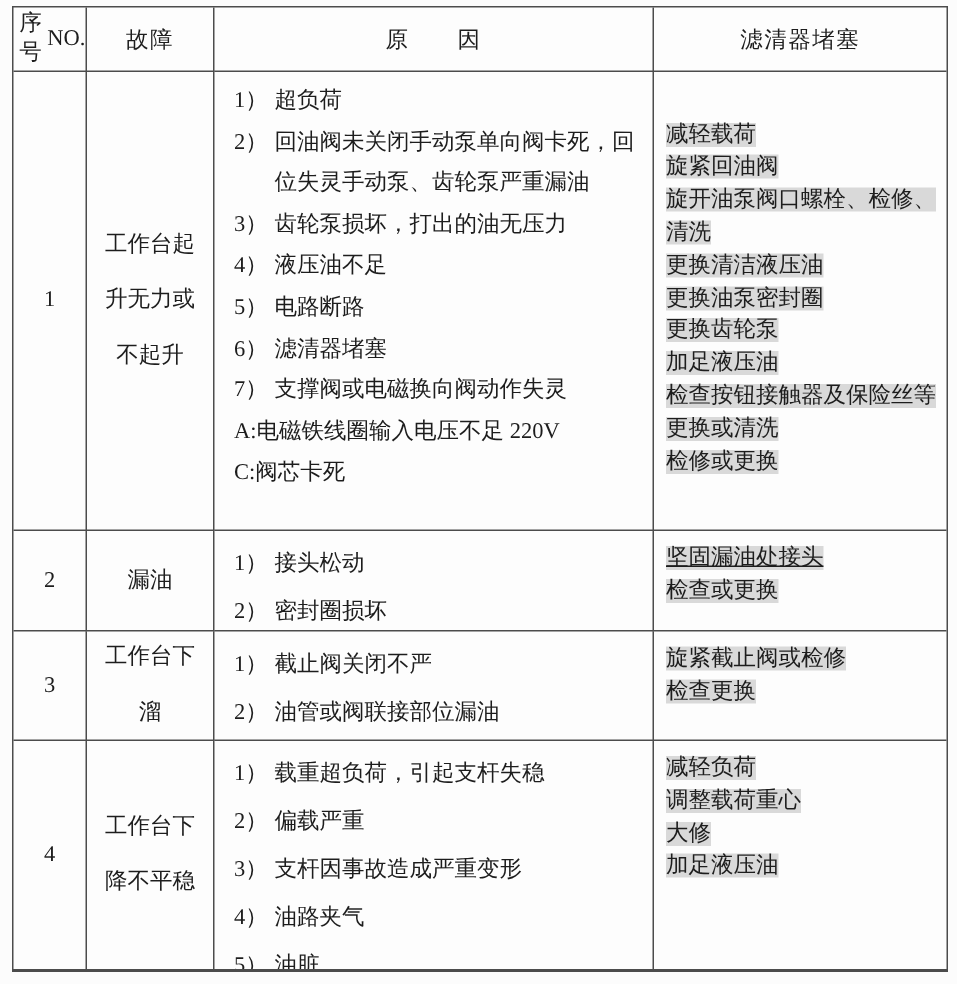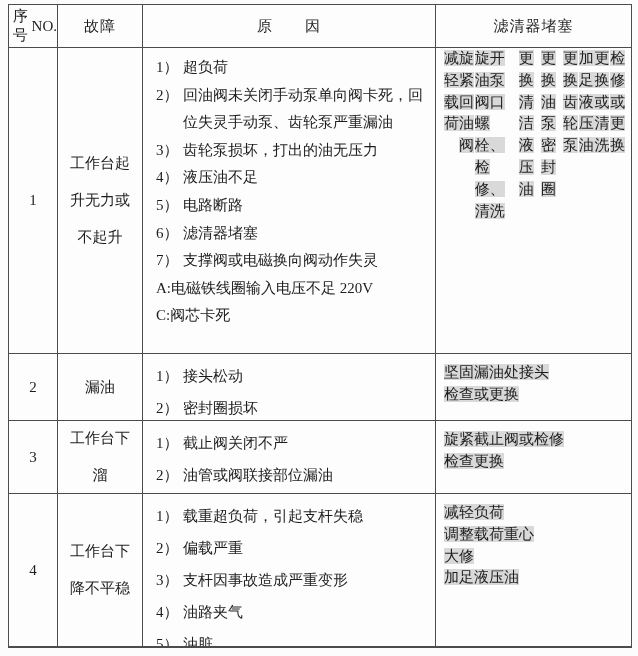--- a/index.html
+++ b/index.html
@@ -38,24 +38,24 @@
   .c-fault {
     display:flex; flex-direction:column; align-items:center; justify-content:center;
     line-height:37px; text-align:center;
   }
   .c-causes { padding:6px 2px 0 13px; line-height:32px; }
   .c-causes.tight { line-height:27.6px; padding-top:6px; }
   .cause { display:flex; align-items:flex-start; }
   .cause-num { width:27px; flex-shrink:0; }
   .cause-text { flex:1; }
   .c-remedies { padding:8px 5px 0 8px; line-height:21.8px; border-right:none; }
-  .c-remedies.vcenter { display:flex; flex-direction:row; justify-content:center; padding-top:0; padding-bottom:2px; }
+  .c-remedies.vcenter { display:flex; flex-direction:column; justify-content:center; padding-top:0; padding-bottom:2px; }
   .remedy { min-height:21.8px; }
   .hl { background: var(--hl, #d9d9d9); }
-  .u { }
+  .u { text-decoration: underline; }
 </style>
 </head>
 <body>
 
 <div class="page">
   <div class="table">
     <div class="cell h h-no">
       <div>序号</div>
       <div>NO.</div>
     </div>
@@ -105,20 +105,21 @@
         </div>
       </div>
       <div class="cell c-remedies nbr vcenter">
         <div class="remedy"><span class="hl">减轻载荷</span></div>
         <div class="remedy"><span class="hl">旋紧回油阀</span></div>
         <div class="remedy"><span class="hl">旋开油泵阀口螺栓、检修、清洗</span></div>
         <div class="remedy"><span class="hl">更换清洁液压油</span></div>
         <div class="remedy"><span class="hl">更换油泵密封圈</span></div>
         <div class="remedy"><span class="hl">更换齿轮泵</span></div>
         <div class="remedy"><span class="hl">加足液压油</span></div>
+        <div class="remedy"><span class="hl">检查按钮接触器及保险丝等</span></div>
         <div class="remedy"><span class="hl">更换或清洗</span></div>
         <div class="remedy"><span class="hl">检修或更换</span></div>
       </div>
       <div class="cell c-no">2</div>
       <div class="cell c-fault">
         <div>漏油</div>
       </div>
       <div class="cell c-causes">
         <div class="cause">
           <span class="cause-num">1）</span>

